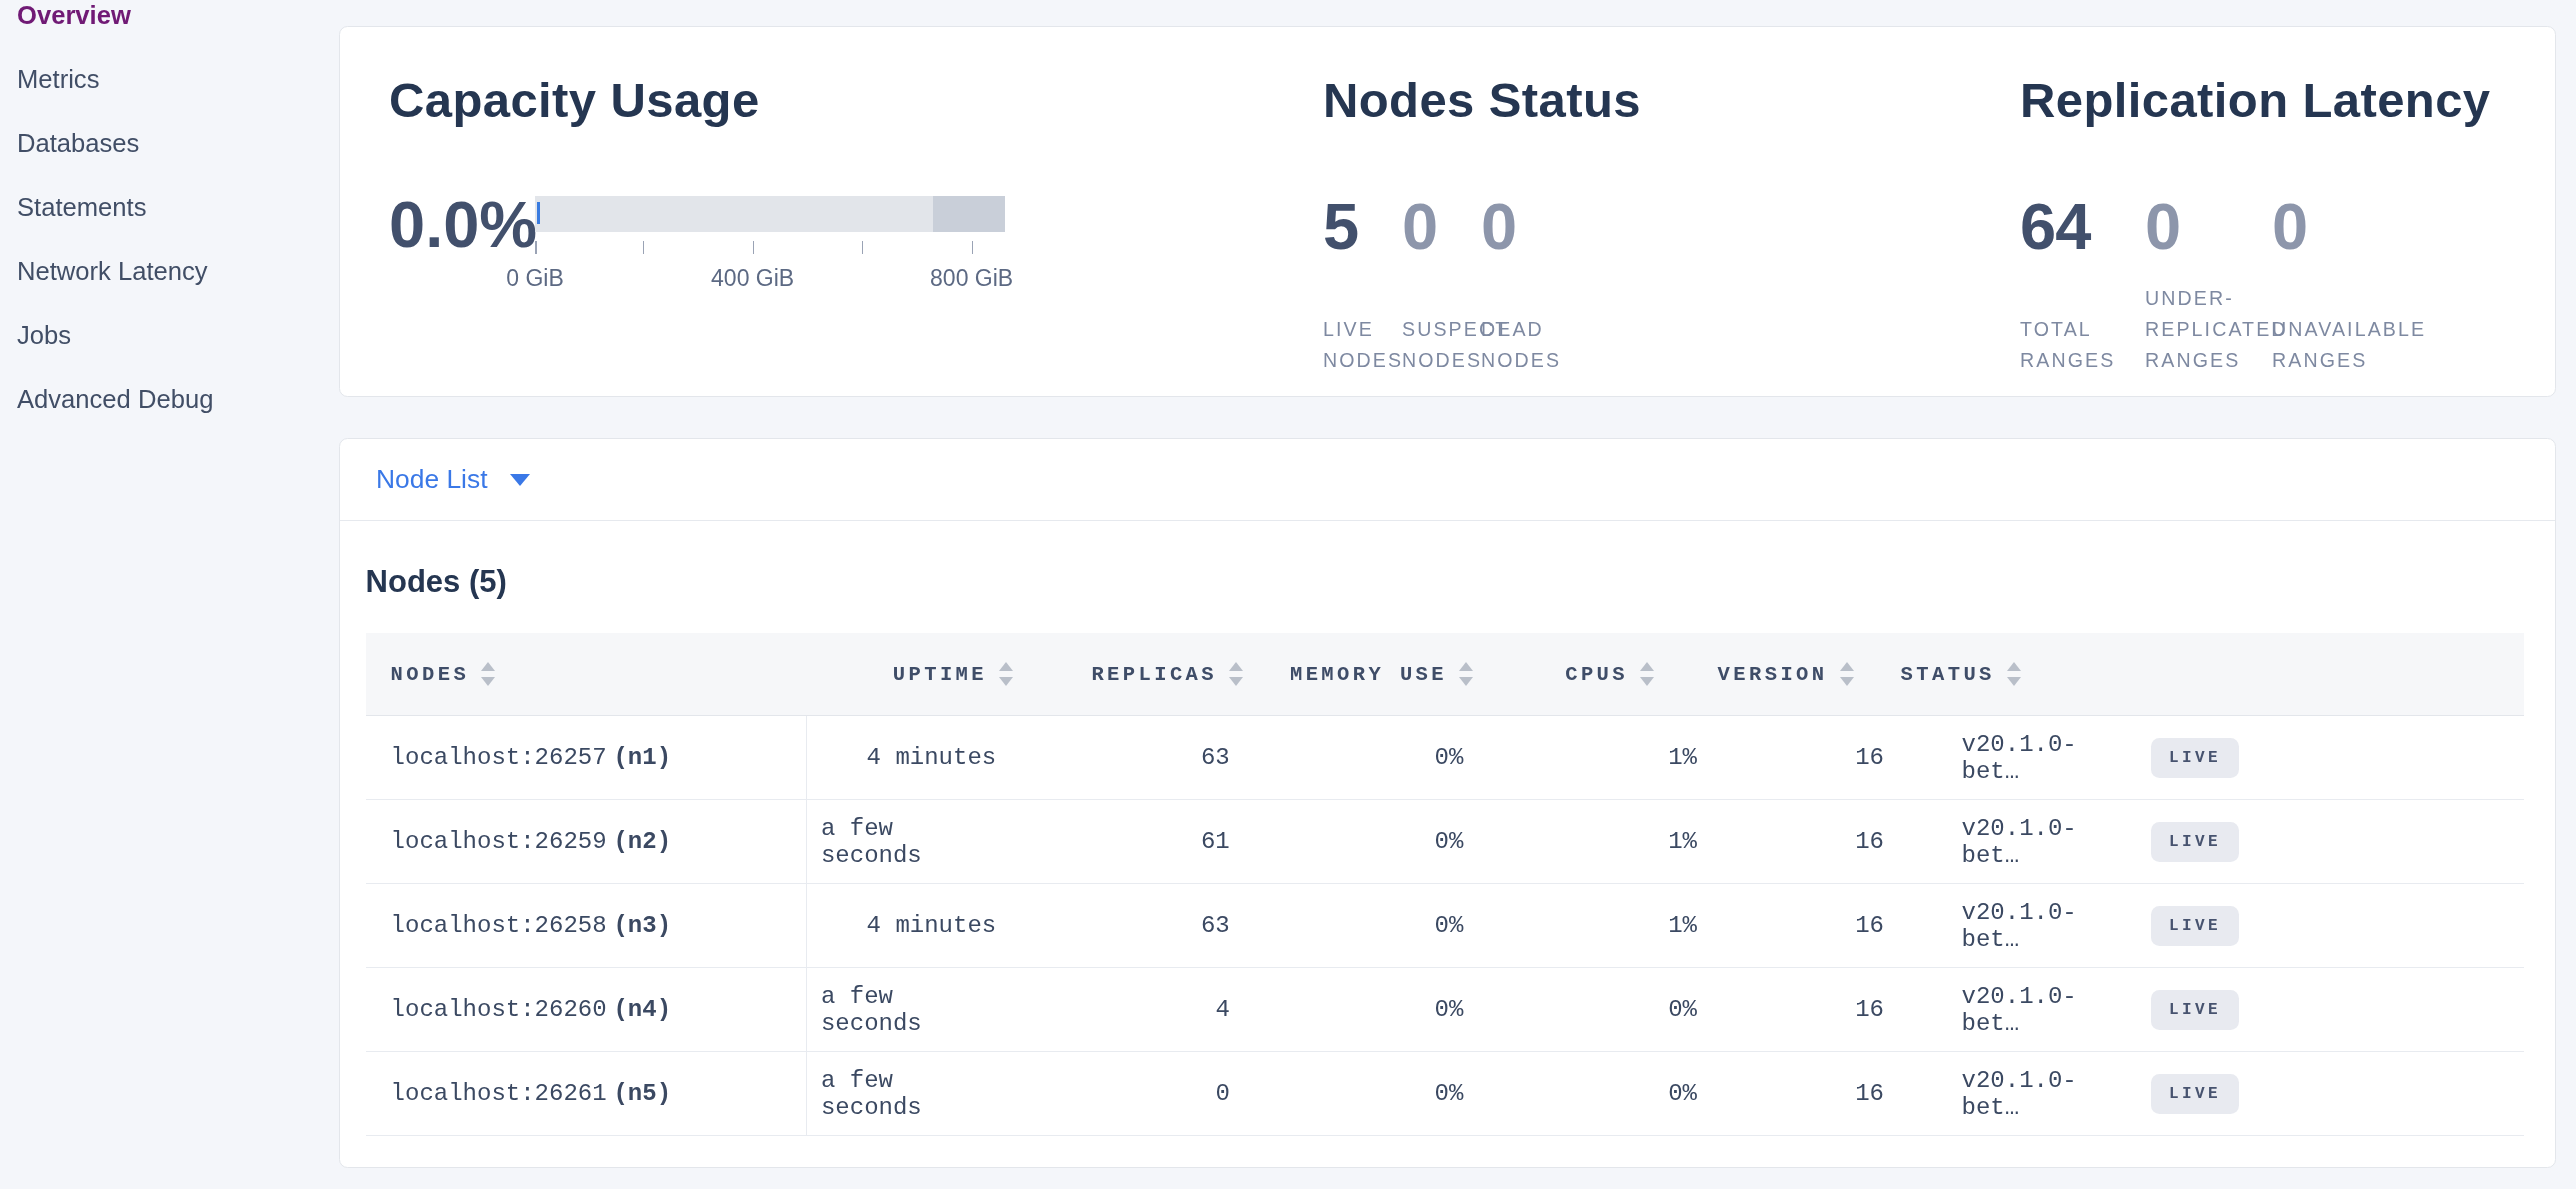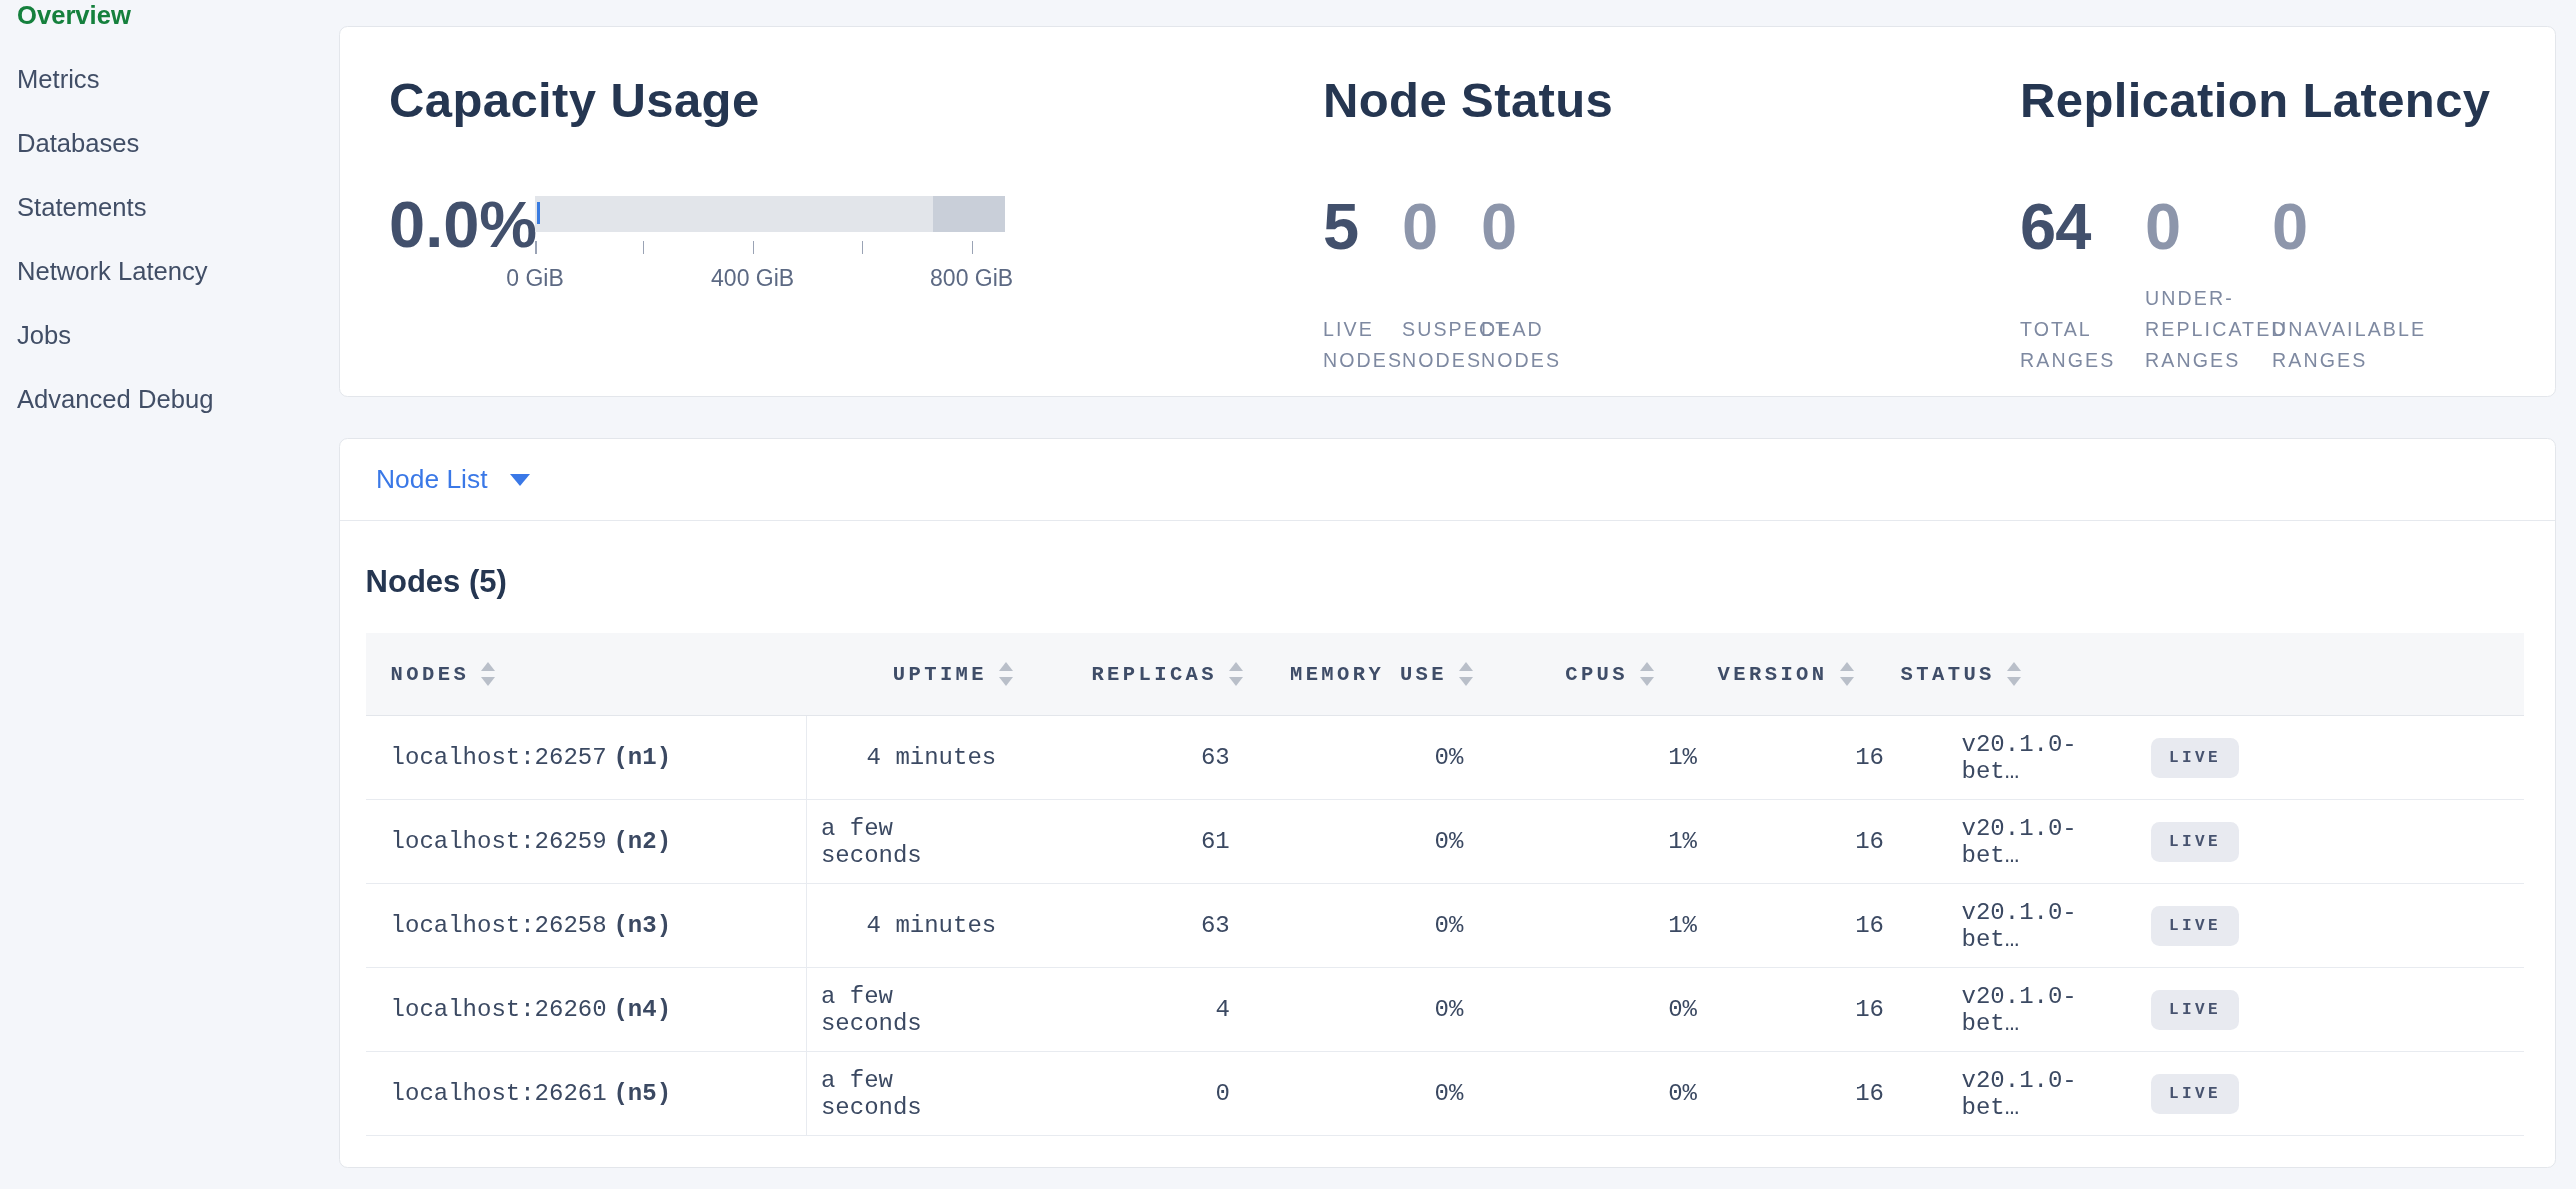--- a/index.html
+++ b/index.html
@@ -12,21 +12,21 @@
     overflow:hidden;
   }
   
   .sidebar { position:absolute; left:0; top:10; width:339px; }
   .nav-item {
     margin:0 0 33px 17px;
     font-size:25.6px; line-height:31px;
     color:#414e66; cursor:pointer;
     white-space:nowrap;
   }
-  .nav-item.active { color:#15803d; font-weight:bold; }
+  .nav-item.active { color:#701a75; font-weight:bold; }
 
   
   .panel {
     position:absolute; left:339px; width:2217px;
     background:#ffffff;
     border:1.7px solid #e3e6eb;
     border-radius:8.5px;
   }
   #summary-panel { top:25.6px; height:371px; }
   #nodes-panel   { top:438px; height:730px; }
@@ -149,21 +149,21 @@
         <div class="tick" style="left: 46.3%;"></div>
         <div class="tick" style="left: 69.5%;"></div>
         <div class="tick" style="left: 92.9%;"></div>
         <div class="tick-label" style="left: 0%;">0 GiB</div>
         <div class="tick-label" style="left: 46.3%;">400 GiB</div>
         <div class="tick-label" style="left: 92.9%;">800 GiB</div>
       </div>
   </div>
 
   <div class="sec" id="sec-nodestatus">
-    <div class="sec-title">Node Status</div>
+    <div class="sec-title">Nodes Status</div>
     <div class="big-row">
         <div class="stat">
           <div class="stat-value">5</div>
           <div class="stat-label">LIVE NODES</div>
         </div>
         <div class="stat">
           <div class="stat-value muted">0</div>
           <div class="stat-label">SUSPECT NODES</div>
         </div>
         <div class="stat">

